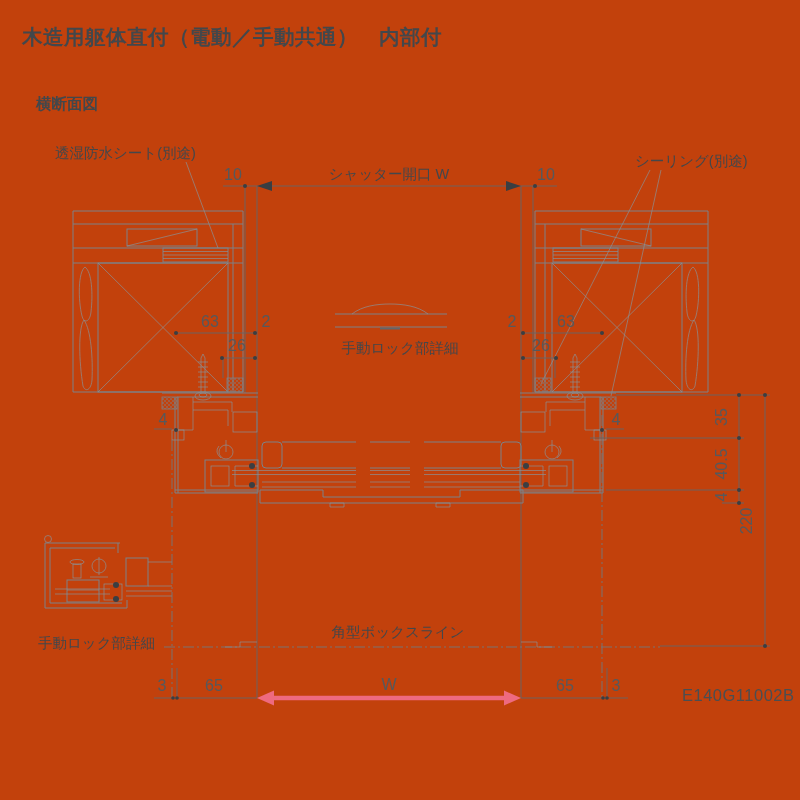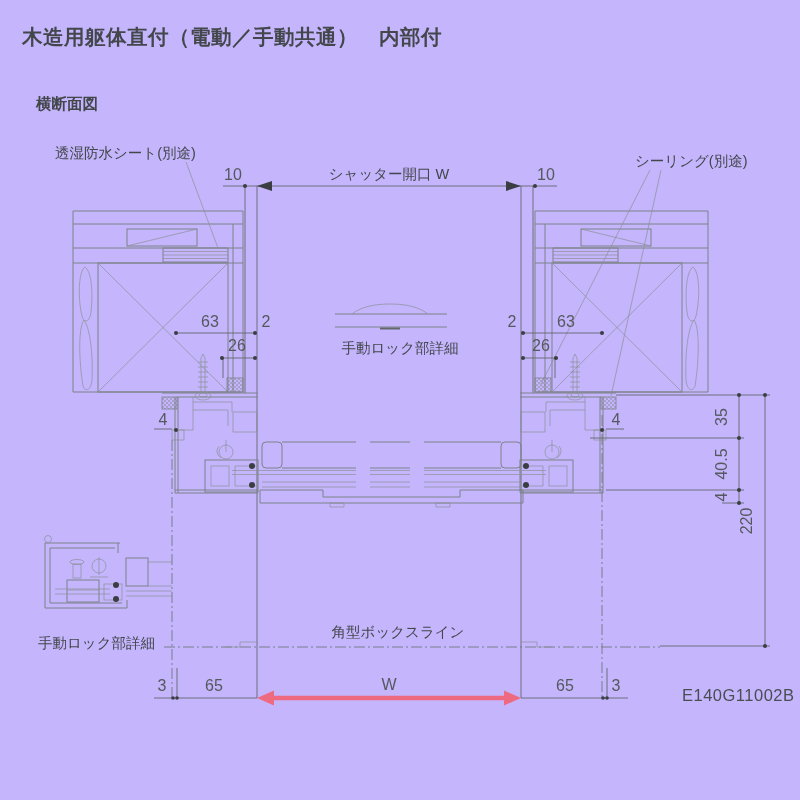--- a/index.html
+++ b/index.html
@@ -1,16 +1,16 @@
 <!DOCTYPE html>
 <html><head>
 <meta charset="utf-8">
 <style>
   html,body{margin:0;padding:0;background:#f8f9fb;}
-  .sheet{position:relative;width:800px;height:800px;background:#c4b5fd;overflow:hidden;
+  .sheet{position:relative;width:800px;height:800px;background:#c2410c;overflow:hidden;
          font-family:"Liberation Sans","DejaVu Sans",sans-serif;}
   svg{display:block}
   svg text{font-family:"Liberation Sans","DejaVu Sans",sans-serif;fill:#43474b;}
   .ttl{font-size:20.5px;font-weight:600;letter-spacing:.5px;}
   .sec{font-size:15.5px;font-weight:600;}
   .lbl{font-size:14.5px;}
   .dimtxt{font-size:16px;fill:#55595d;}
   .code{font-size:16.5px;letter-spacing:.5px;fill:#4a4e52;}
   .ln{stroke:#7d8287;stroke-width:1;fill:none;}
   .thin{stroke:#8b9095;stroke-width:.7;fill:none;}

